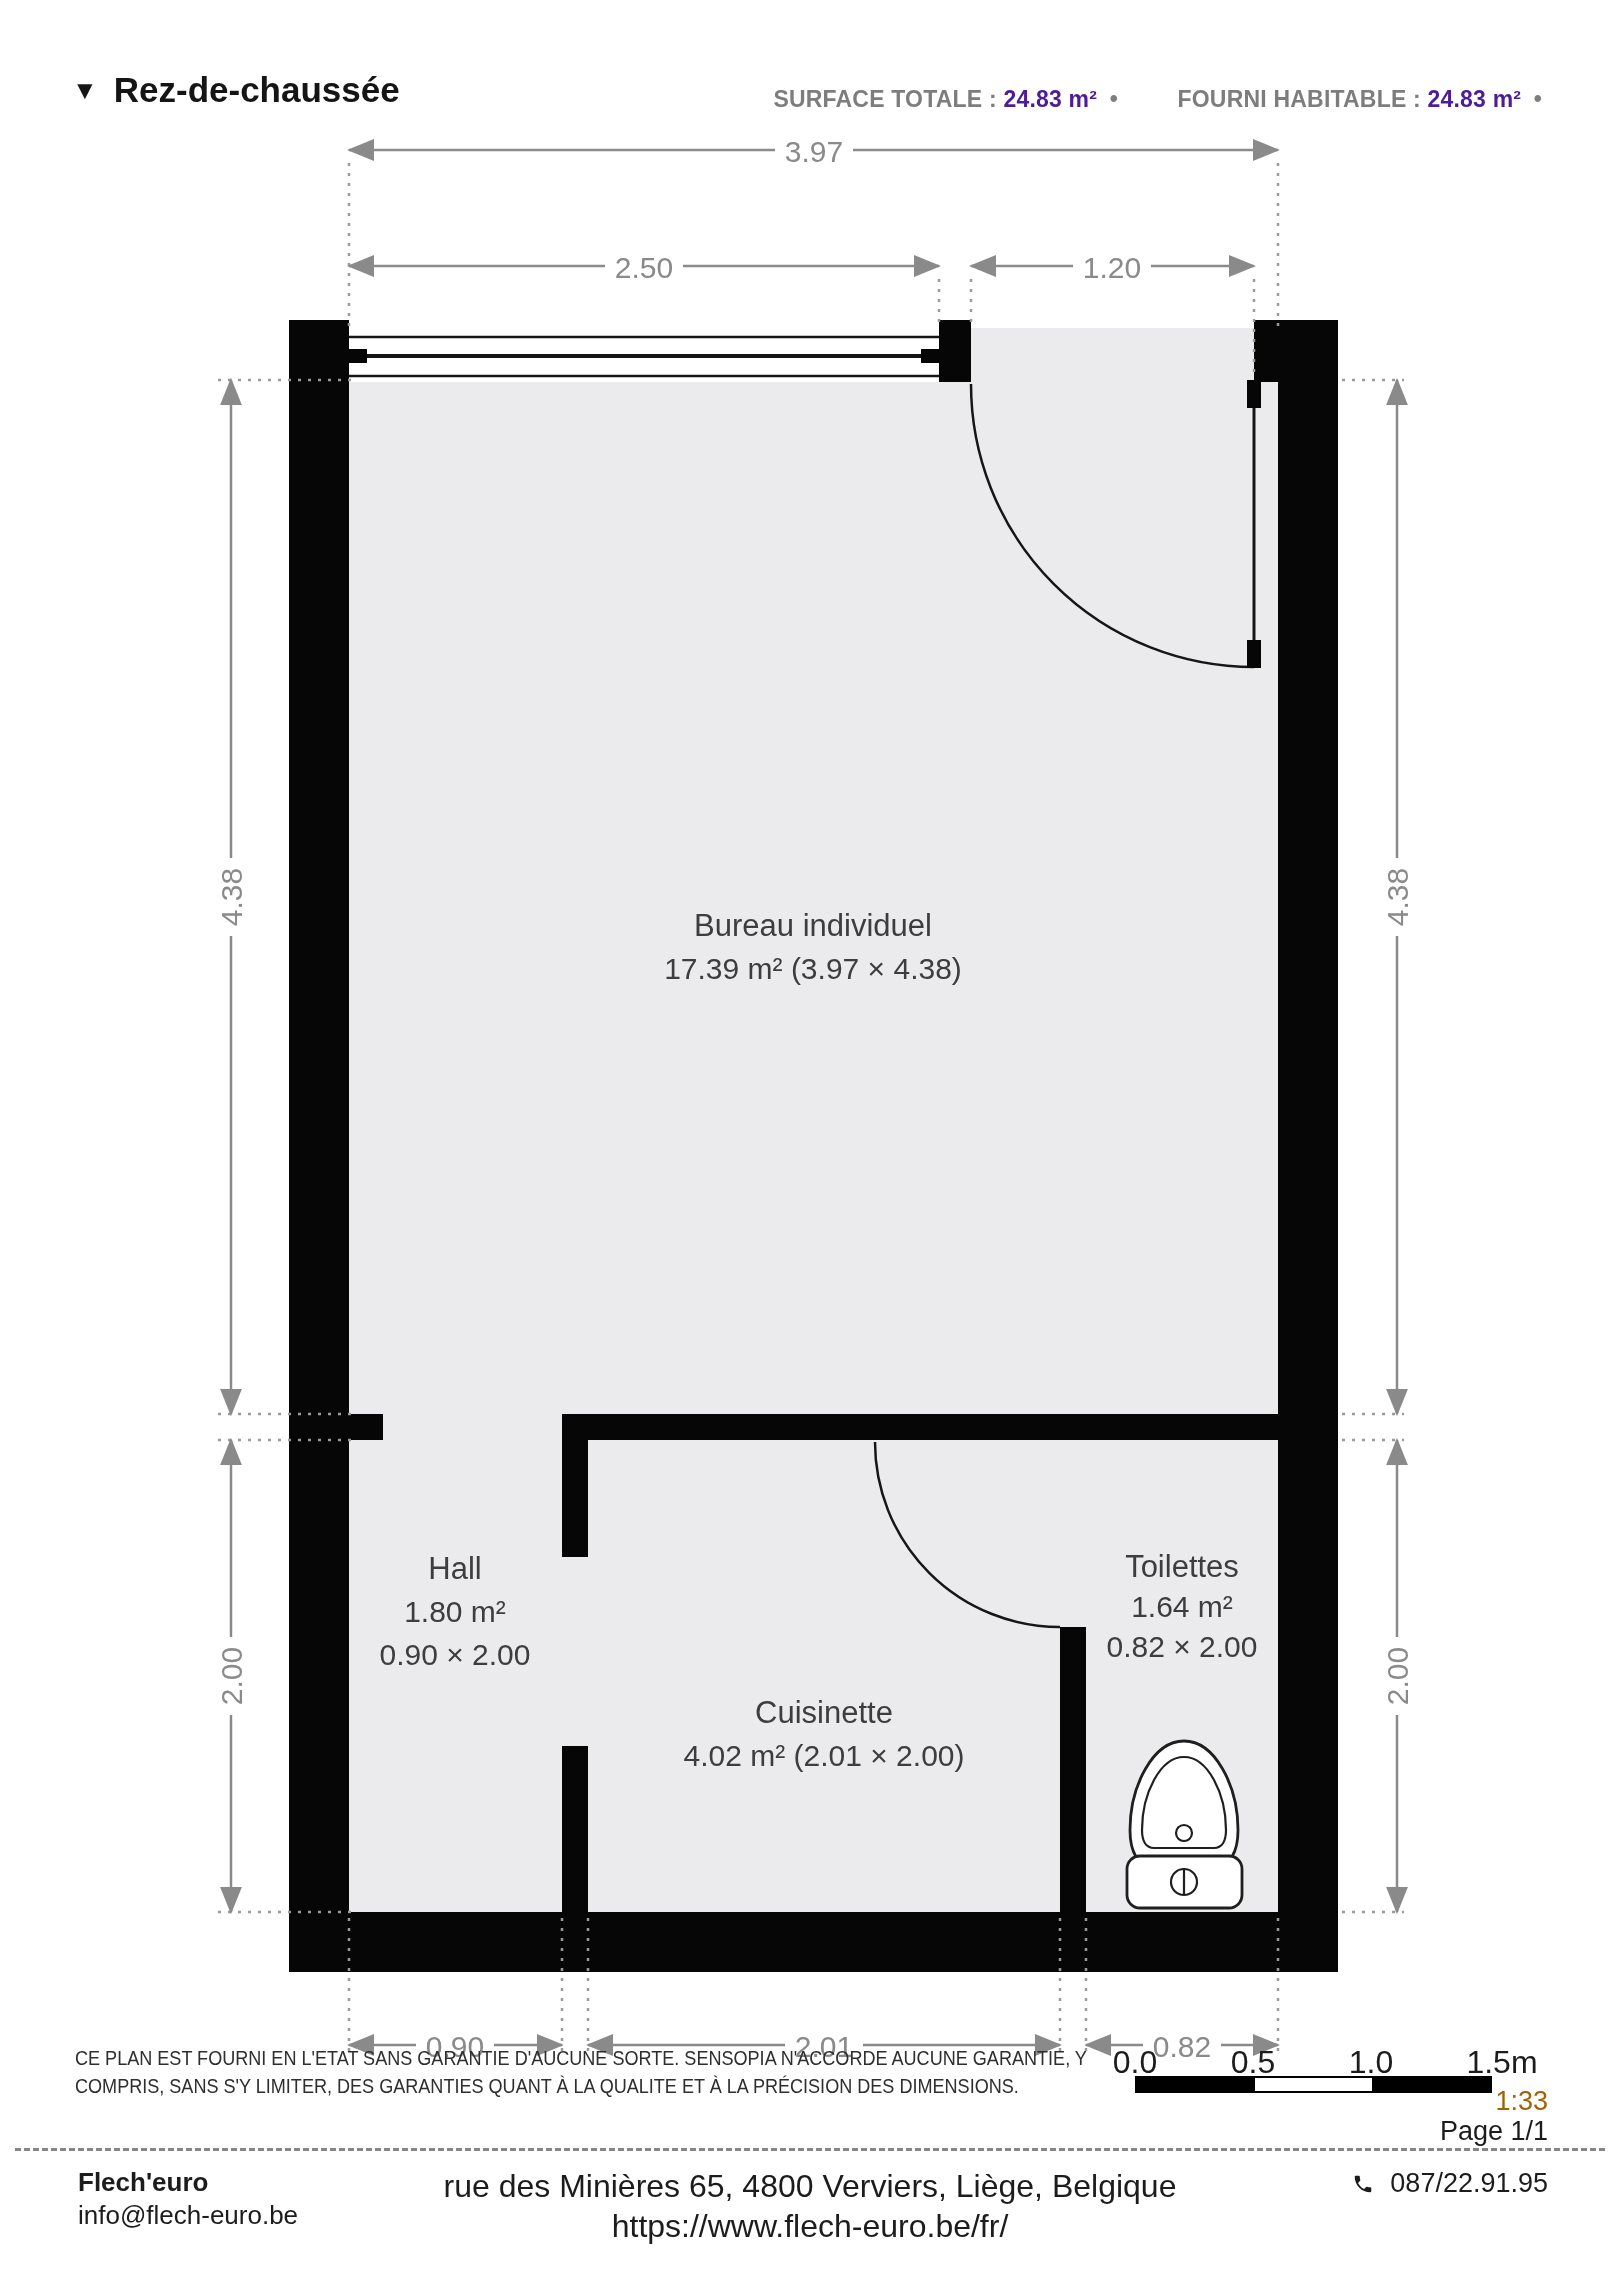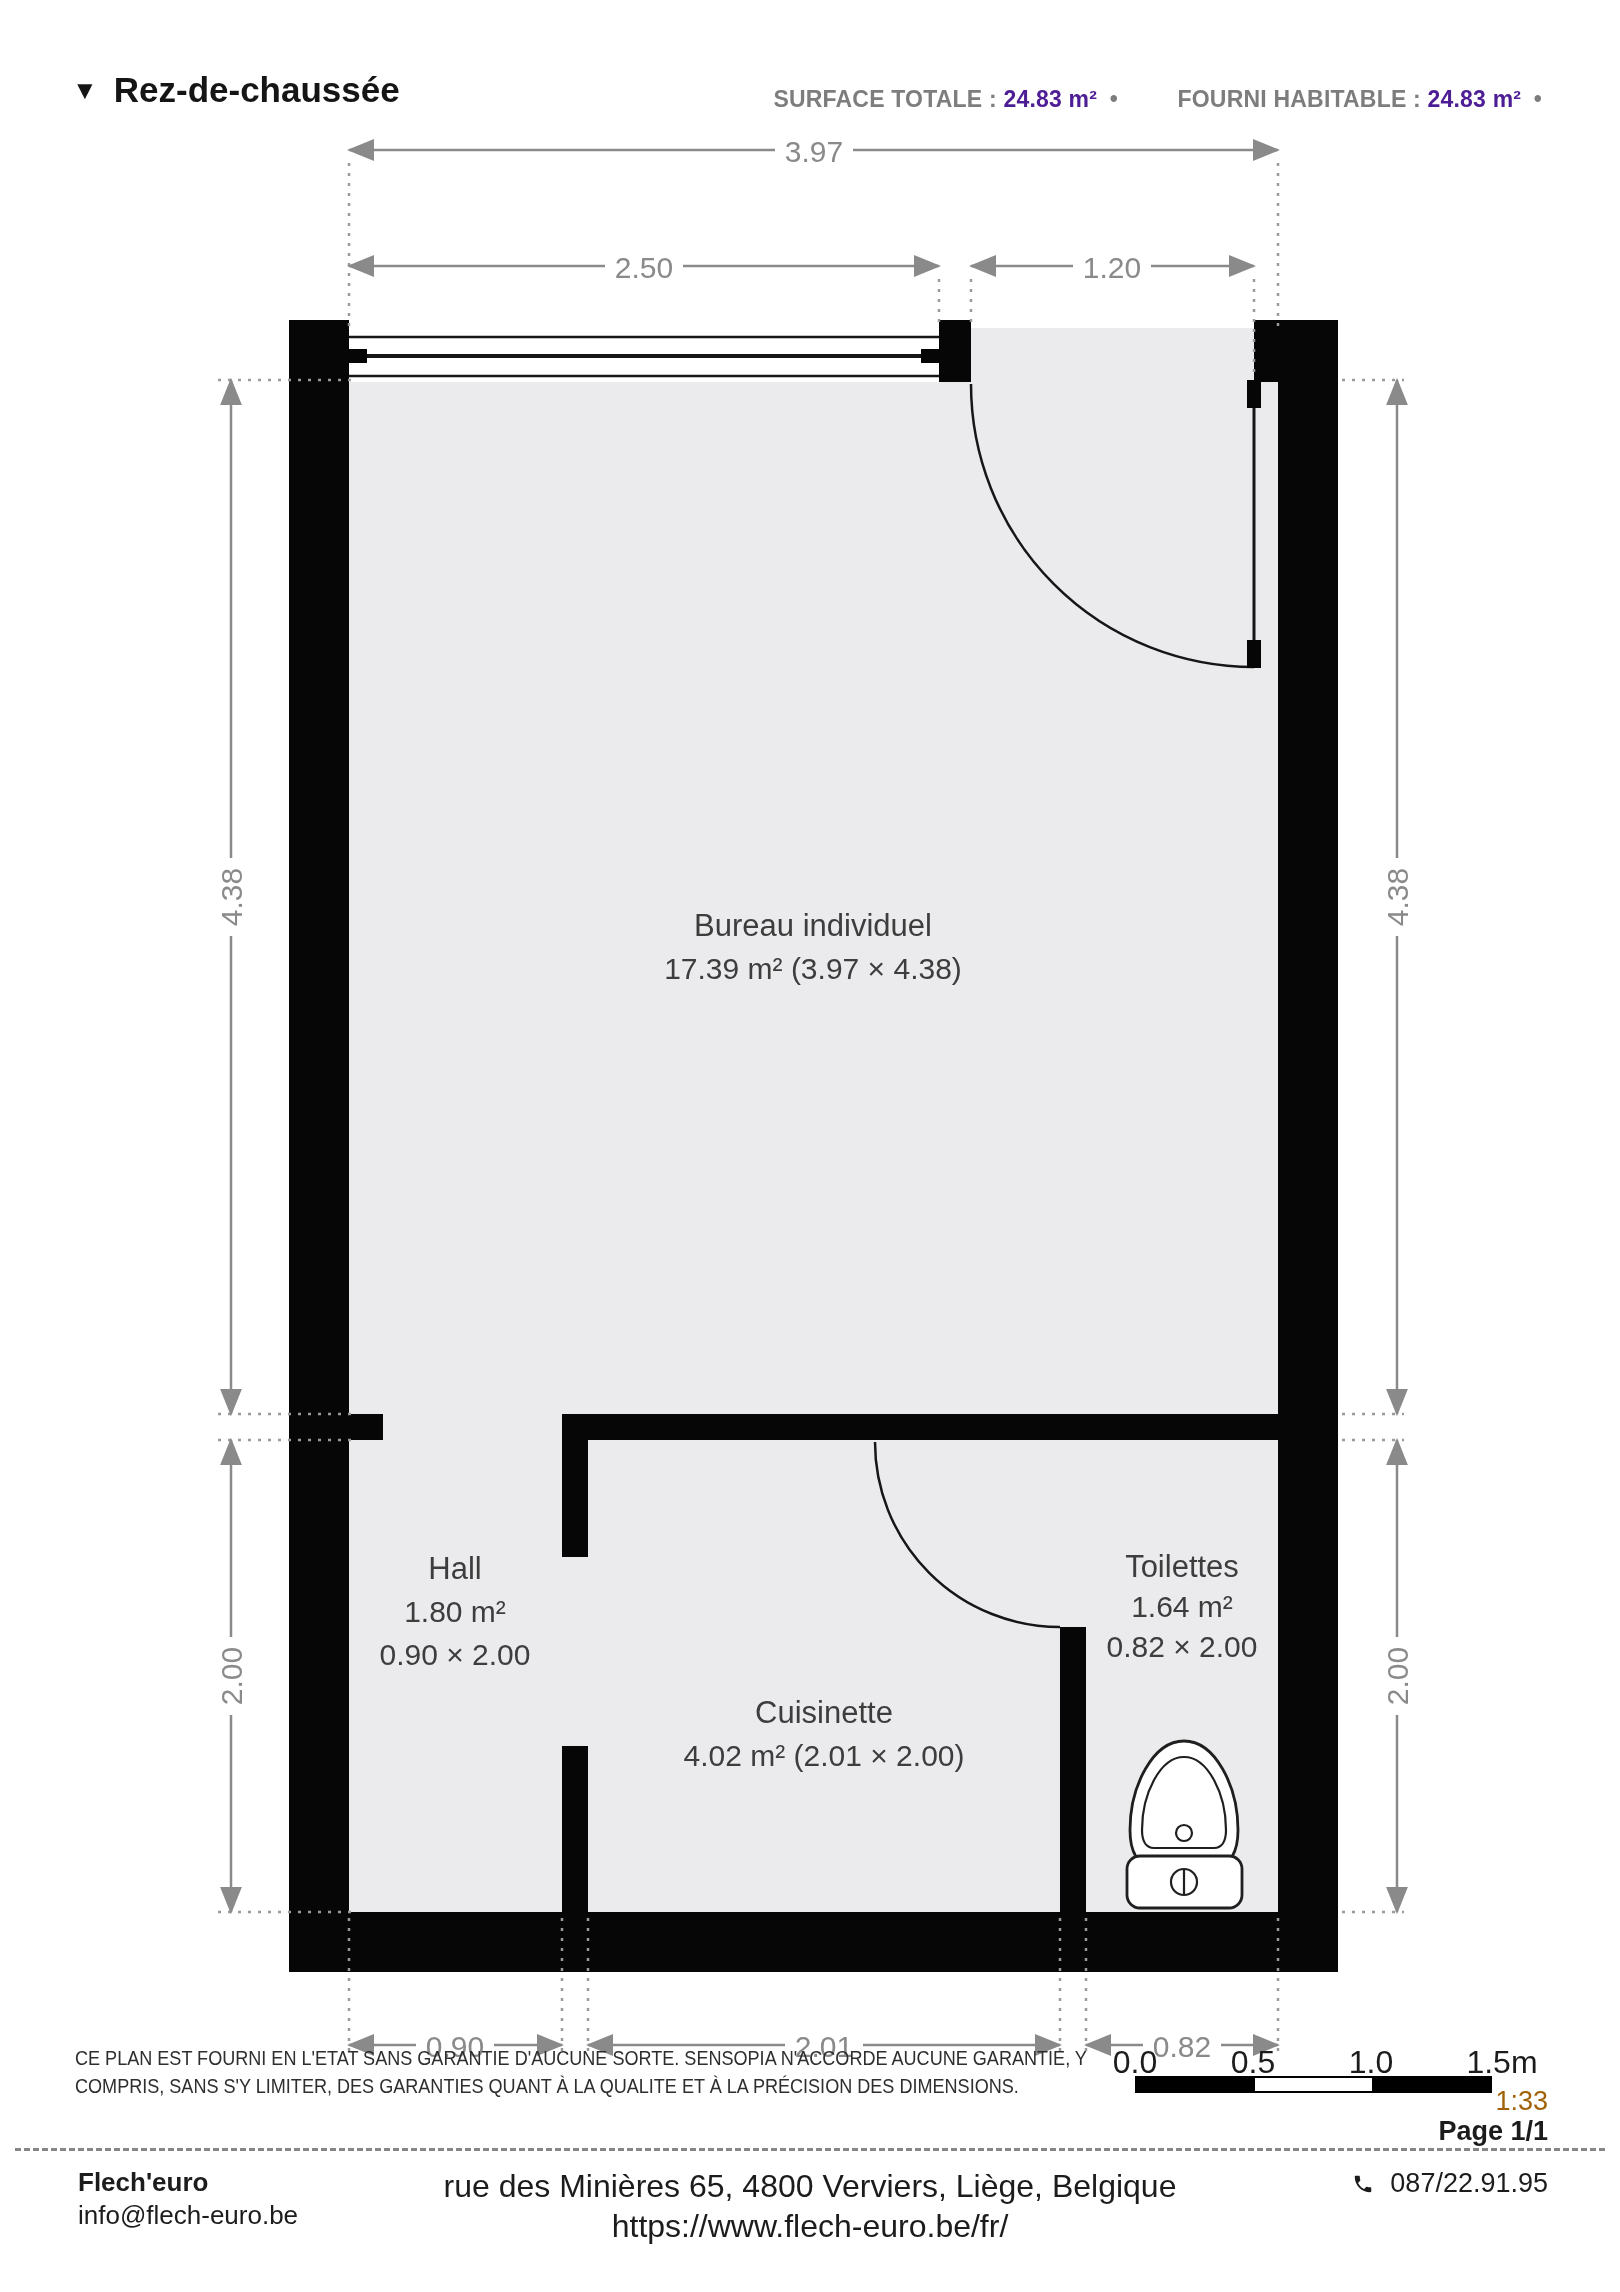--- a/index.html
+++ b/index.html
@@ -20,21 +20,21 @@
   .roomname{font-size:31px;fill:#3d3d3d;text-anchor:middle;dominant-baseline:central;}
   .roomsub{font-size:30px;fill:#3d3d3d;text-anchor:middle;dominant-baseline:central;}
   
   .disclaimer{position:absolute;left:75px;top:2044px;font-size:21px;color:#2e2e2e;line-height:1.32;
               transform:scaleX(.86);transform-origin:left top;white-space:nowrap;}
   .sb-label{position:absolute;top:2044px;font-size:32px;color:#1c1c1c;transform:translateX(-50%);}
   .sb-bar{position:absolute;left:1135px;top:2076px;width:353px;height:13px;border:2px solid #000;
           display:flex;box-sizing:content-box;}
   .sb-seg{height:100%;}
   .sb-ratio{position:absolute;right:72px;top:2086px;font-size:27px;color:#a16207;}
-  .sb-page{position:absolute;right:72px;top:2116px;font-size:27px;color:#1c1c1c;font-weight:bold;}
+  .sb-page{position:absolute;right:72px;top:2116px;font-size:27px;color:#1c1c1c;}
   .separator{position:absolute;left:15px;right:15px;top:2148px;border-top:3px dashed #868686;}
   
   .f-left{position:absolute;left:78px;top:2166px;font-size:26px;line-height:1.25;color:#1c1c1c;}
   .f-left .co{font-weight:bold;}
   .f-center{position:absolute;left:0;right:0;top:2166px;text-align:center;font-size:32px;
             line-height:1.25;color:#1c1c1c;}
   .f-right{position:absolute;right:72px;top:2168px;font-size:27px;color:#1c1c1c;
            display:flex;align-items:center;gap:16px;}
 </style>
 </head>

